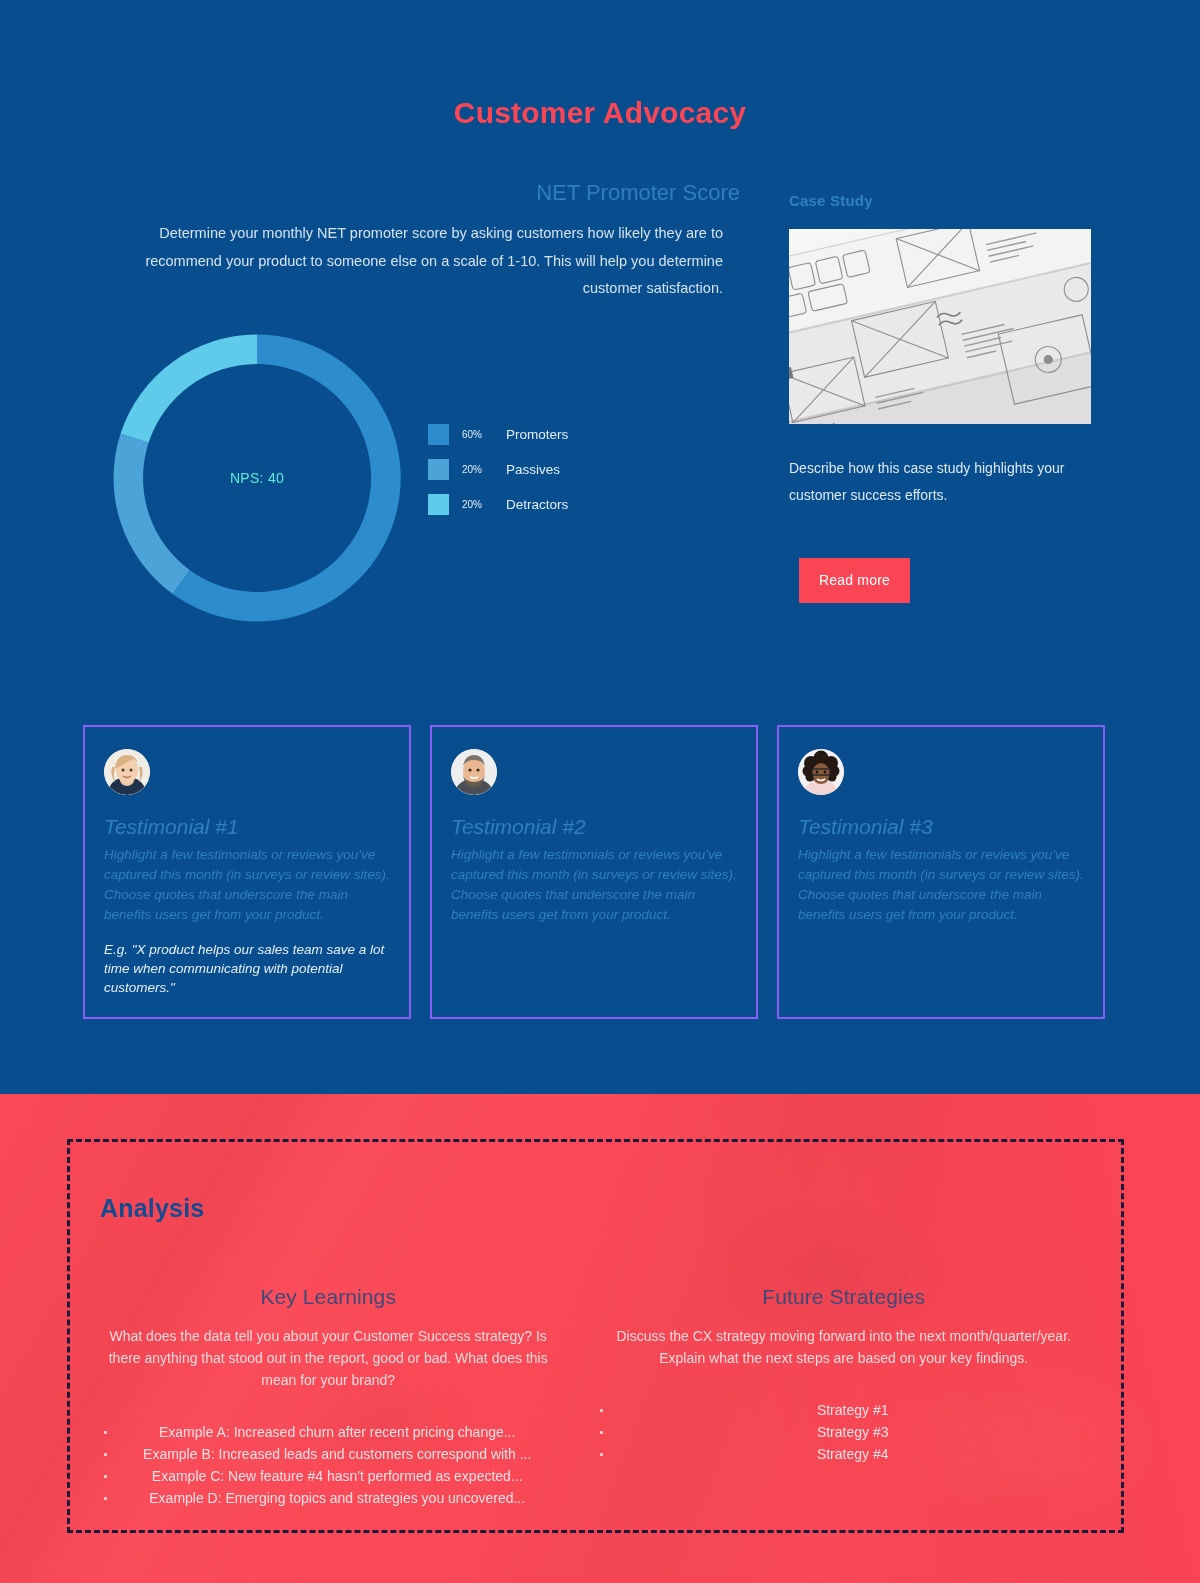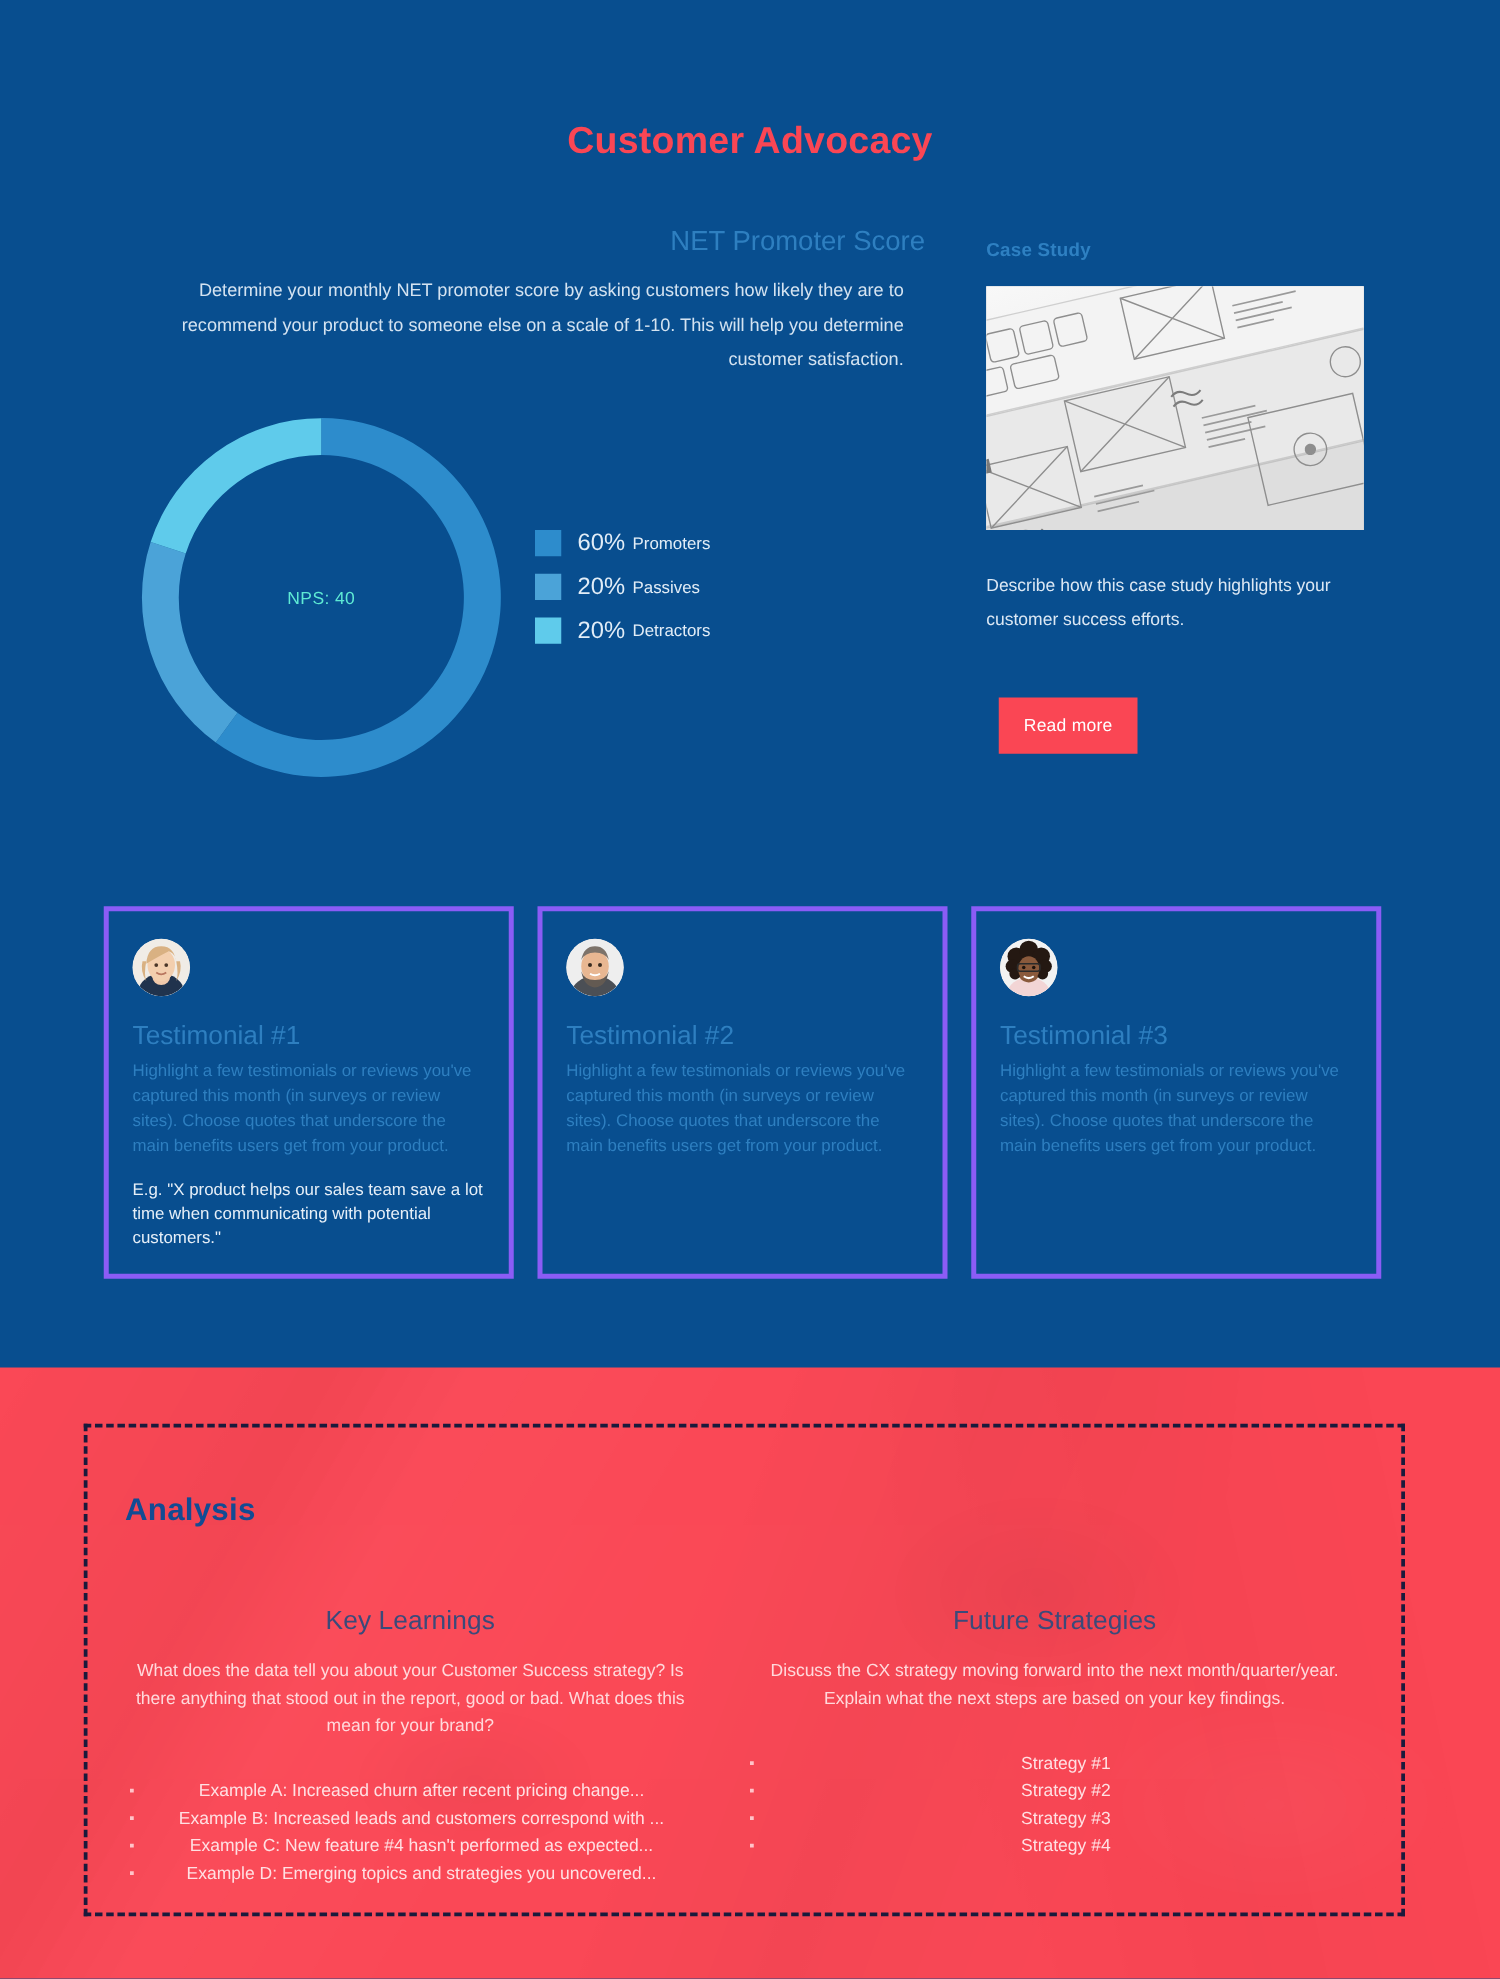--- a/index.html
+++ b/index.html
@@ -100,21 +100,21 @@
     align-items: center;
     height: 35px;
   }
   .legend-swatch {
     width: 21px;
     height: 21px;
     flex: 0 0 21px;
     margin-right: 13px;
   }
   .legend-pct {
-    font-size: 19px;
+    font-size: 10px;
     color: #E2EDF7;
     width: 38px;
     flex: 0 0 38px;
   }
   .legend-name {
     font-size: 13.5px;
     color: #E2EDF7;
     margin-left: 6px;
   }
 
@@ -169,22 +169,23 @@
   .testimonials {
     position: absolute;
     left: 83px; top: 725px;
     width: 1022px;
     display: flex;
     gap: 19px;
   }
   .testimonial-card {
     width: 328px;
     min-height: 287px;
-    border: 4px solid #8b5cf6;
+    border: 2px solid #8b5cf6;
     padding: 22px 19px 20px 19px;
+    font-style: italic;
   }
   .avatar {
     width: 46px;
     height: 46px;
     border-radius: 50%;
     overflow: hidden;
     background: #e8e8e8;
     position: relative;
   }
   .avatar svg { display: block; }
@@ -502,20 +503,19 @@
         <li>Example C: New feature #4 hasn't performed as expected...</li>
         <li>Example D: Emerging topics and strategies you uncovered...</li>
       </ul>
     </div>
 
     <div class="analysis-col">
       <div class="col-heading">Future Strategies</div>
       <div class="col-desc">Discuss the CX strategy moving forward into the next month/quarter/year. Explain what the next steps are based on your key findings.</div>
       <ul class="col-list">
         <li>Strategy #1</li>
-        <li>Strategy #2</li>
         <li>Strategy #3</li>
         <li>Strategy #4</li>
       </ul>
     </div>
 
   </div>
 </div>
 
 </body></html>

